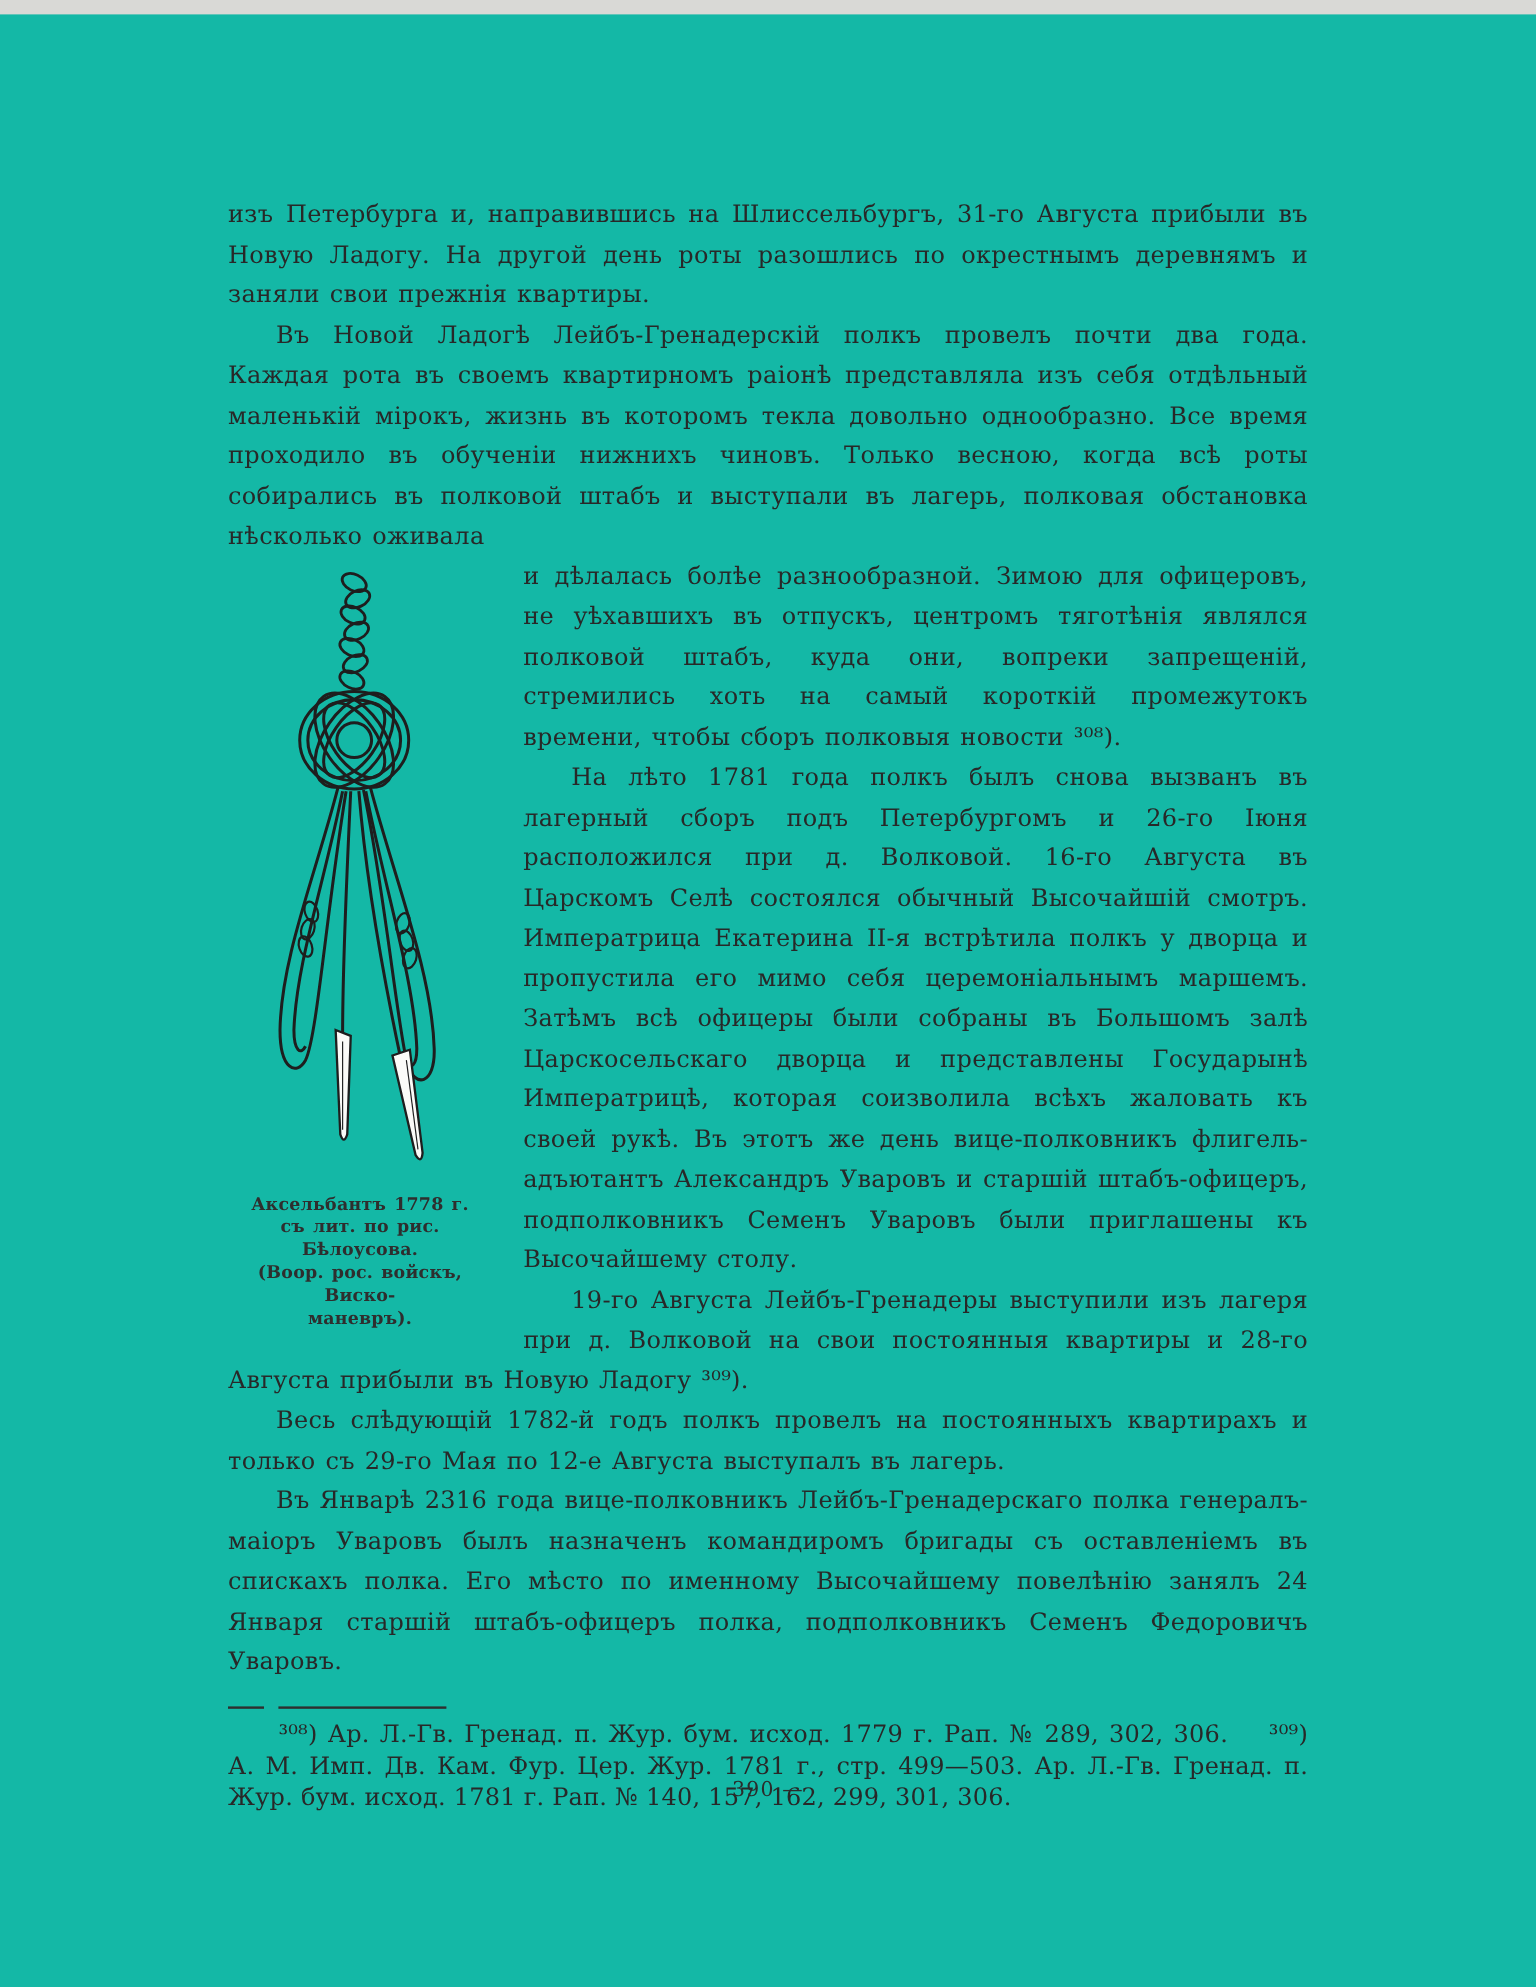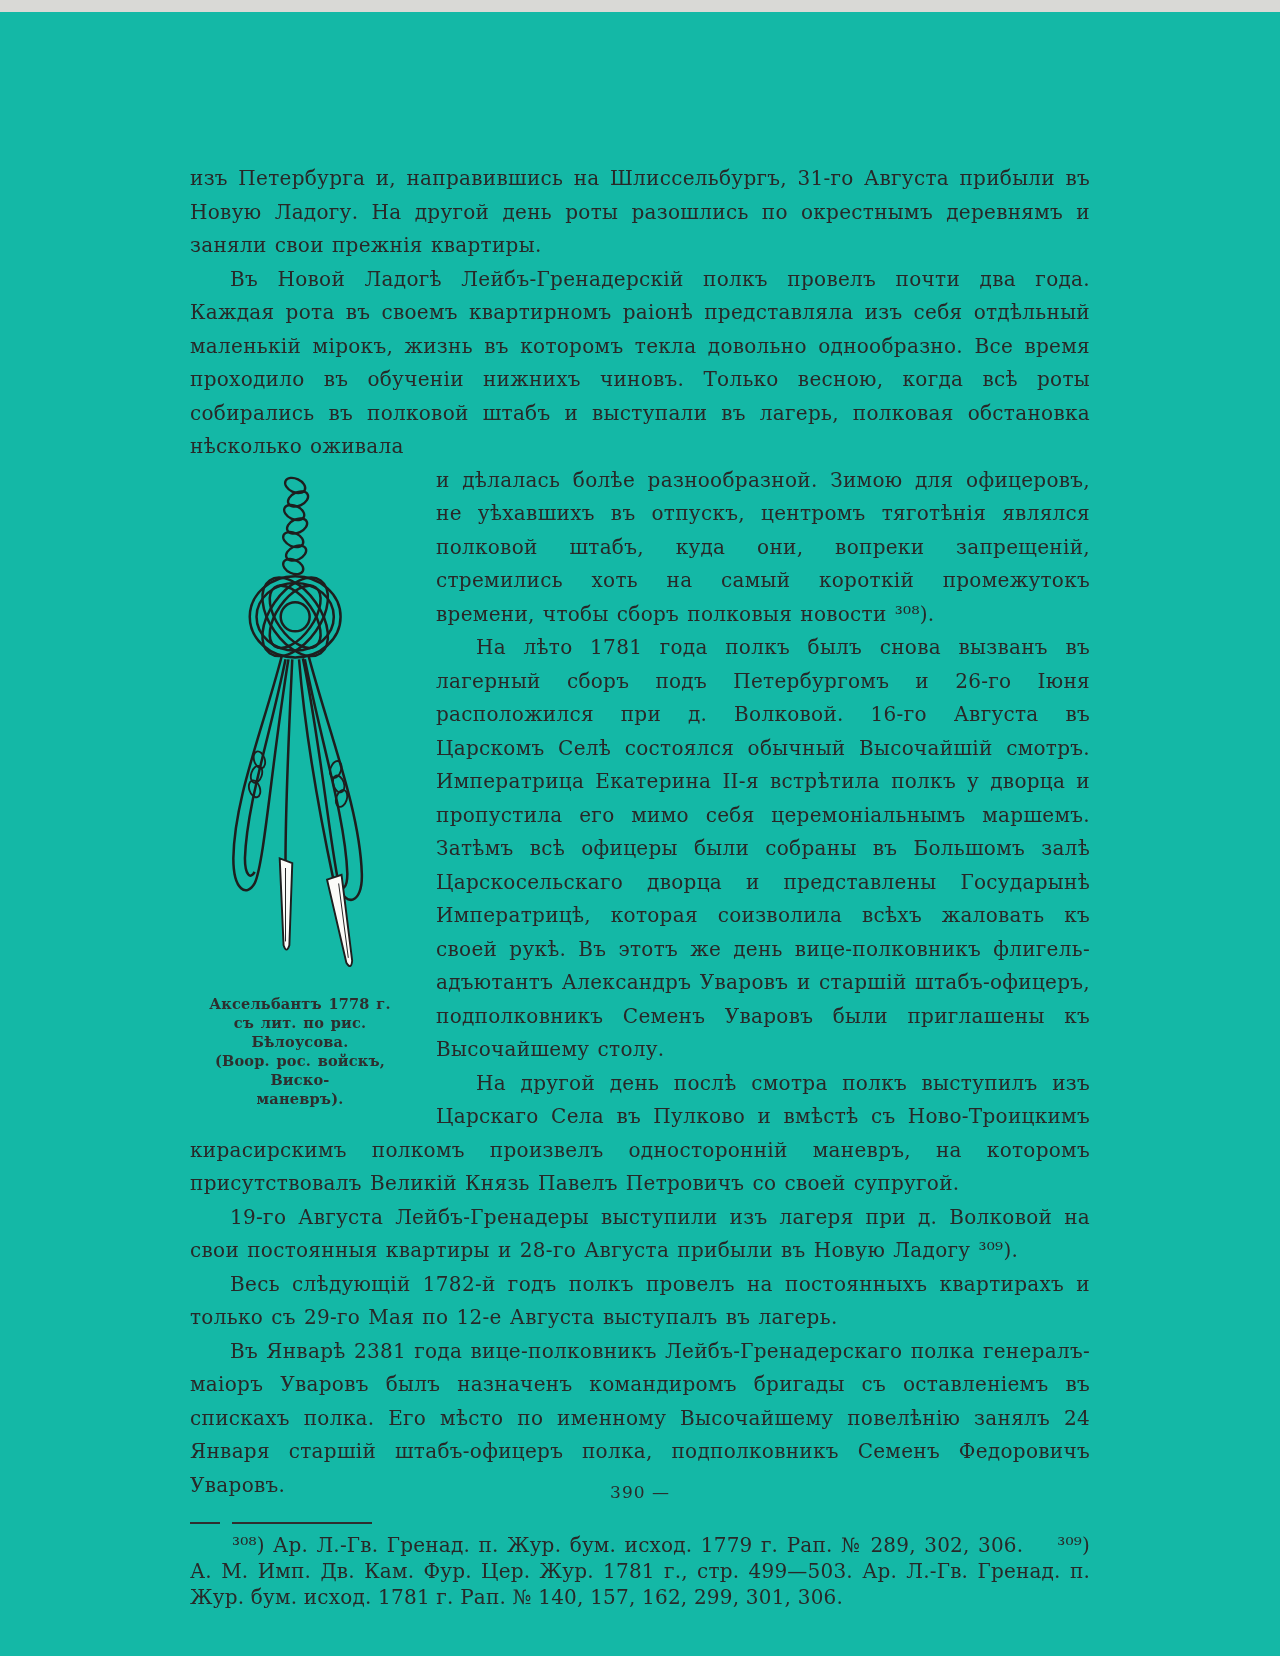--- a/index.html
+++ b/index.html
@@ -139,24 +139,23 @@
       <figcaption class="figcaption">
         <span>Аксельбантъ 1778 г.</span>
         <span>съ лит. по рис. Бѣлоусова.</span>
         <span>(Воор. рос. войскъ, Виско-</span>
         <span>маневръ).</span>
       </figcaption>
     </figure>
 
     <p class="para">и дѣлалась болѣе разнообразной. Зимою для офицеровъ, не уѣхавшихъ въ отпускъ, центромъ тяготѣнія являлся полковой штабъ, куда они, вопреки запрещеній, стремились хоть на самый короткій промежутокъ времени, чтобы сборъ полковыя новости ³⁰⁸).</p>
     <p class="para indent">На лѣто 1781 года полкъ былъ снова вызванъ въ лагерный сборъ подъ Петербургомъ и 26-го Іюня расположился при д. Волковой. 16-го Августа въ Царскомъ Селѣ состоялся обычный Высочайшій смотръ. Императрица Екатерина II-я встрѣтила полкъ у дворца и пропустила его мимо себя церемоніальнымъ маршемъ. Затѣмъ всѣ офицеры были собраны въ Большомъ залѣ Царскосельскаго дворца и представлены Государынѣ Императрицѣ, которая соизволила всѣхъ жаловать къ своей рукѣ. Въ этотъ же день вице-полковникъ флигель-адъютантъ Александръ Уваровъ и старшій штабъ-офицеръ, подполковникъ Семенъ Уваровъ были приглашены къ Высочайшему столу.</p>
-    <p class="para indent">На другой день послѣ смотра полкъ выступилъ изъ Царскаго Села въ Пулково и вмѣстѣ съ Ново-Троицкимъ кирасирскимъ полкомъ произвелъ односторонній маневръ, на которомъ присутствовалъ Великій Князь Павелъ Петровичъ со своей супругой.</p>
     <p class="para indent">19-го Августа Лейбъ-Гренадеры выступили изъ лагеря при д. Волковой на свои постоянныя квартиры и 28-го Августа прибыли въ Новую Ладогу ³⁰⁹).</p>
     <p class="para indent">Весь слѣдующій 1782-й годъ полкъ провелъ на постоянныхъ квартирахъ и только съ 29-го Мая по 12-е Августа выступалъ въ лагерь.</p>
-    <p class="para indent">Въ Январѣ 2381 года вице-полковникъ Лейбъ-Гренадерскаго полка генералъ-маіоръ Уваровъ былъ назначенъ командиромъ бригады съ оставленіемъ въ спискахъ полка. Его мѣсто по именному Высочайшему повелѣнію занялъ 24 Января старшій штабъ-офицеръ полка, подполковникъ Семенъ Федоровичъ Уваровъ.</p>
+    <p class="para indent">Въ Январѣ 2316 года вице-полковникъ Лейбъ-Гренадерскаго полка генералъ-маіоръ Уваровъ былъ назначенъ командиромъ бригады съ оставленіемъ въ спискахъ полка. Его мѣсто по именному Высочайшему повелѣнію занялъ 24 Января старшій штабъ-офицеръ полка, подполковникъ Семенъ Федоровичъ Уваровъ.</p>
 
   </div>
 
   <div class="fn-rule">
     <span class="dash-short"></span>
     <span class="dash-long"></span>
   </div>
 
   <div class="footnotes">
     <p class="fn-text"><span>³⁰⁸) Ар. Л.-Гв. Гренад. п. Жур. бум. исход. 1779 г. Рап. № 289, 302, 306.</span><span class="fn2">³⁰⁹) А. М. Имп. Дв. Кам. Фур. Цер. Жур. 1781 г., стр. 499—503. Ар. Л.-Гв. Гренад. п. Жур. бум. исход. 1781 г. Рап. № 140, 157, 162, 299, 301, 306.</span></p>

